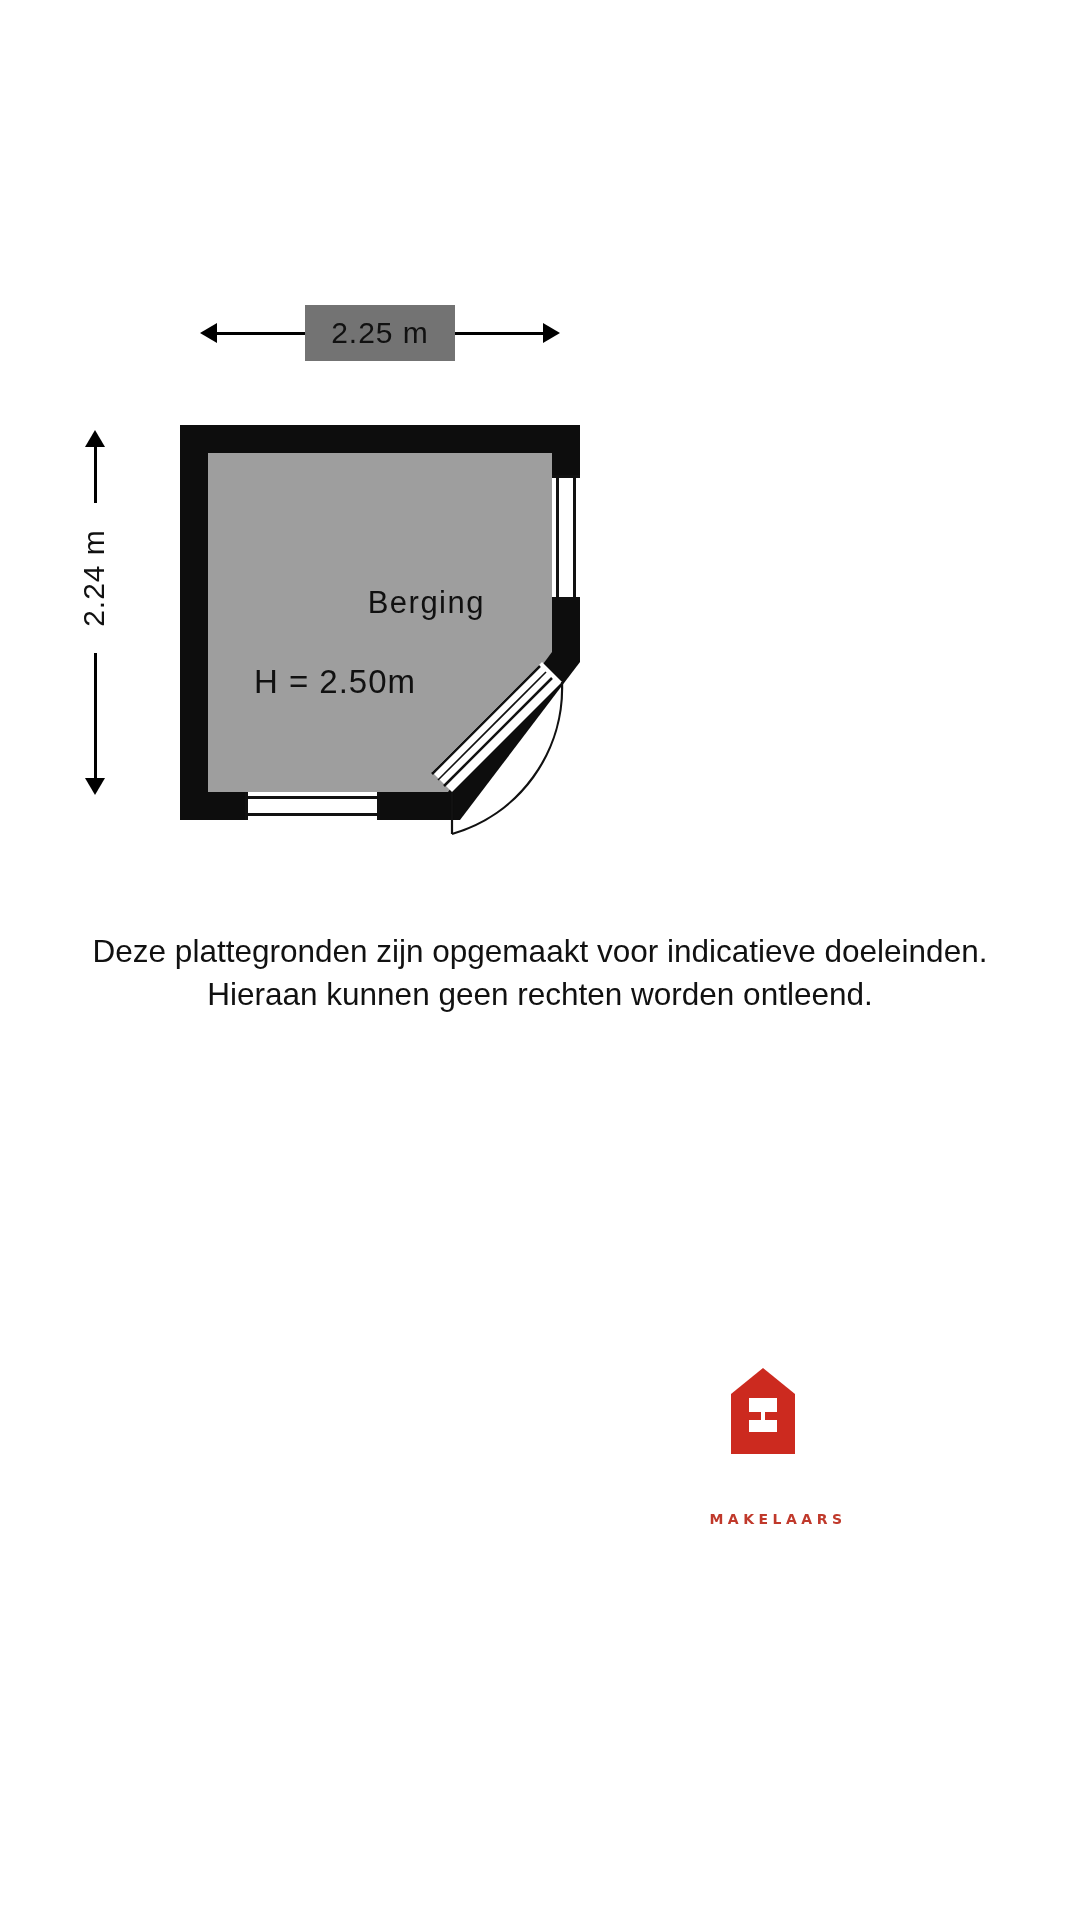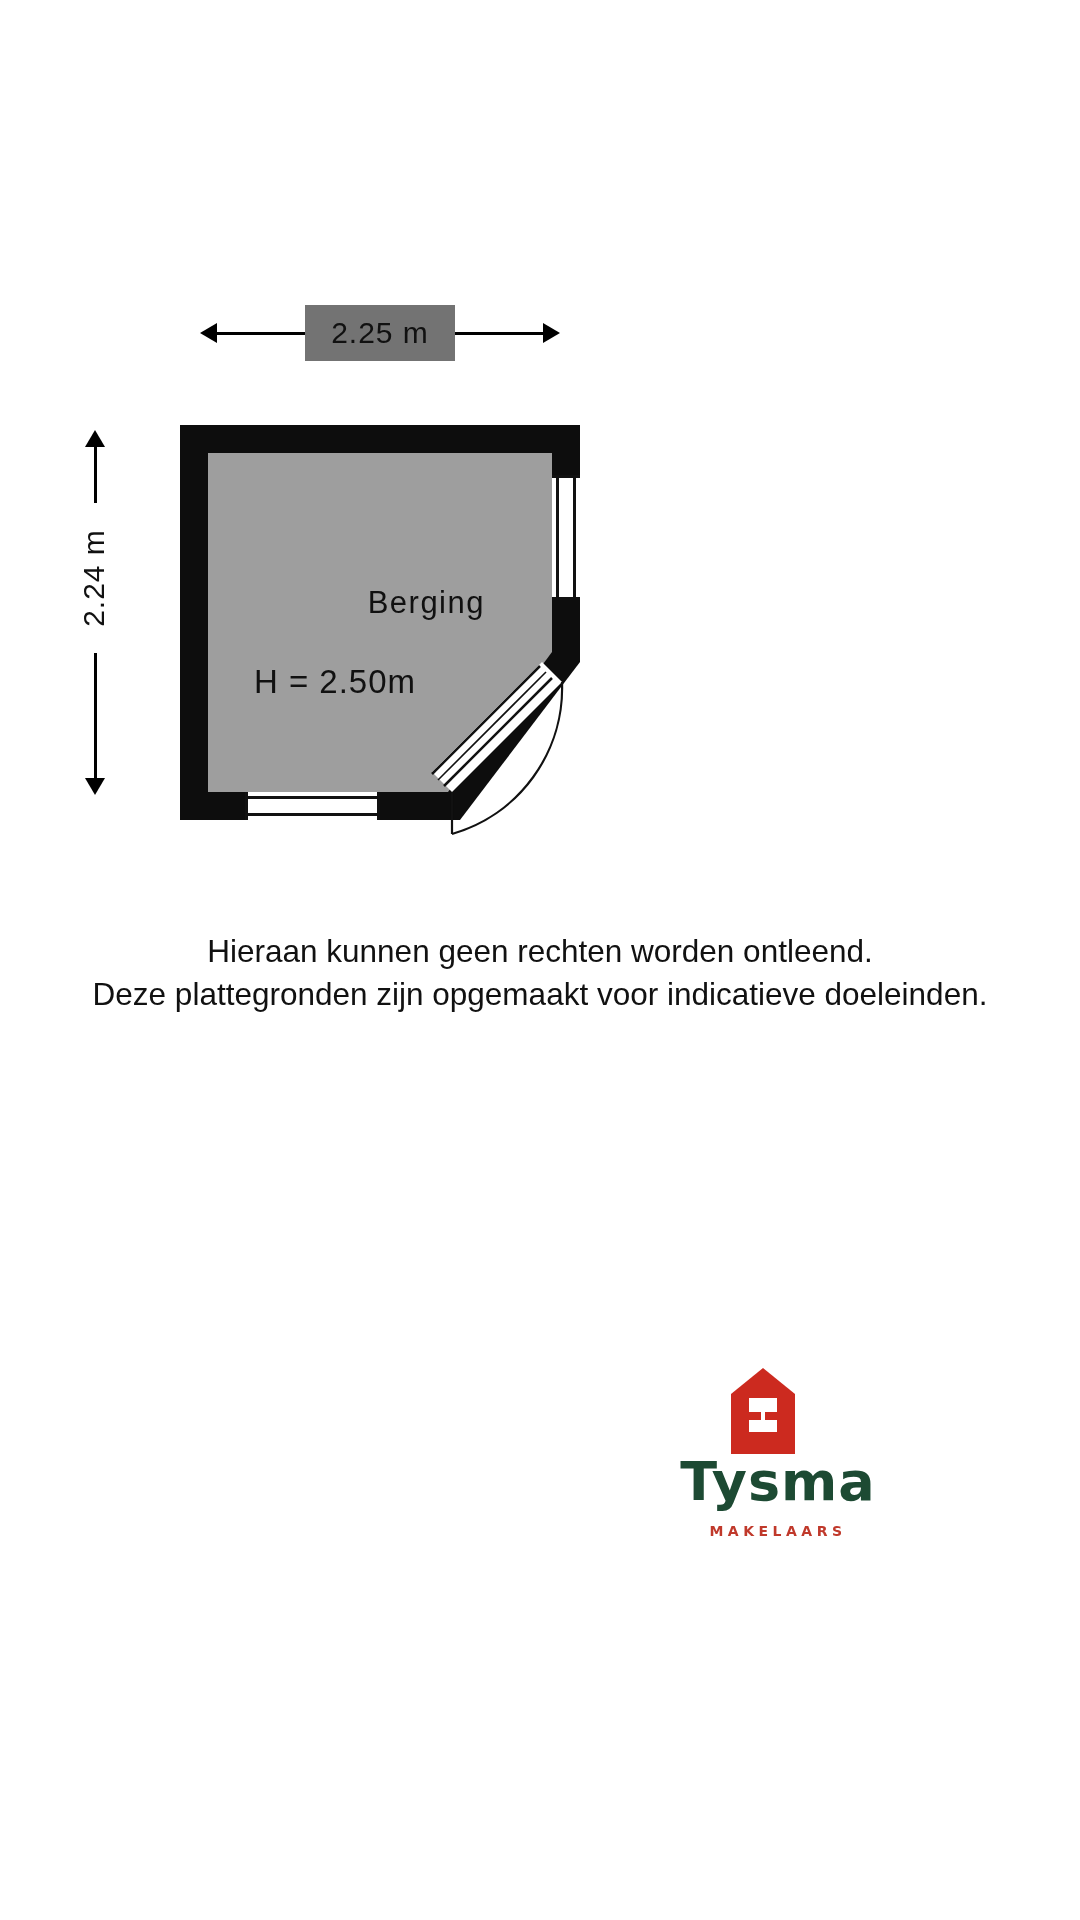--- a/index.html
+++ b/index.html
@@ -187,21 +187,20 @@
     position: absolute;
     left: 0;
     top: 143px;
     width: 260px;
     text-align: center;
     font-family: "DejaVu Sans", sans-serif;
     font-weight: bold;
     font-size: 14px;
     color: #c0392b;
     letter-spacing: 4.5px;
-    margin-top: 12px;
   }
 </style>
 </head>
 <body>
 
 <div class="dim-top">
   <div class="arrow-l"></div>
   <div class="line"></div>
   <div class="arrow-r"></div>
   <div class="label">2.25 m</div>
@@ -244,28 +243,27 @@
       <path d="M 402 282 A 152 152 0 0 1 292 434" fill="none" stroke="#111111" stroke-width="2.2"></path>
       <line x1="292" y1="392" x2="292" y2="434" stroke="#111111" stroke-width="2.2"></line>
     </g>
   </svg>
 </div>
 
 <div class="room-label">Berging</div>
 <div class="room-height">H = 2.50m</div>
 
 <div class="disclaimer">
+  <div>Deze plattegronden zijn opgemaakt voor indicatieve doeleinden.</div>
   <div>Hieraan kunnen geen rechten worden ontleend.</div>
-  <div>Deze plattegronden zijn opgemaakt voor indicatieve doeleinden.</div>
 </div>
 
 <div class="logo">
   <div class="house">
     <svg width="64" height="86" viewBox="0 0 64 86">
       <path d="M32 0 L64 26 L64 86 L0 86 L0 26 Z" fill="#cc2a1f"></path>
       <rect x="18" y="30" width="28" height="14" fill="#ffffff"></rect>
       <rect x="18" y="52" width="28" height="12" fill="#ffffff"></rect>
       <rect x="30" y="44" width="4" height="8" fill="#ffffff"></rect>
     </svg>
   </div>
-  <div class="wordmark">Tysma</div>
   <div class="subword">MAKELAARS</div>
 </div>
 
 </body></html>

